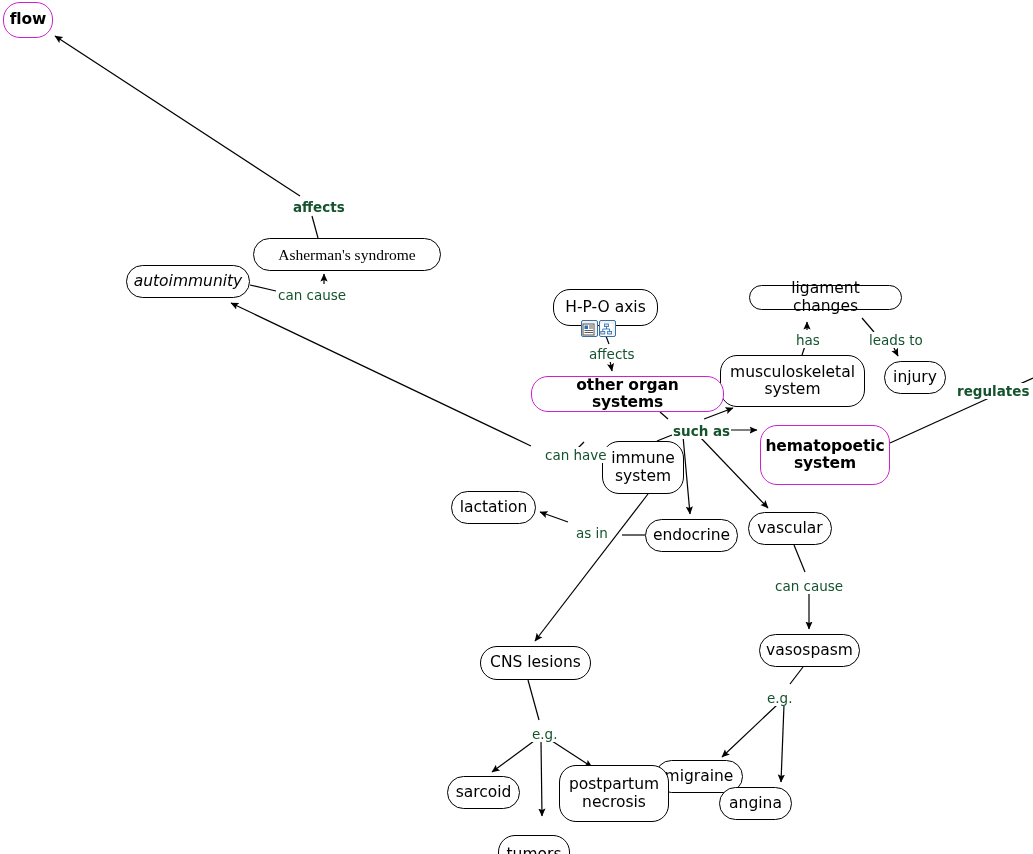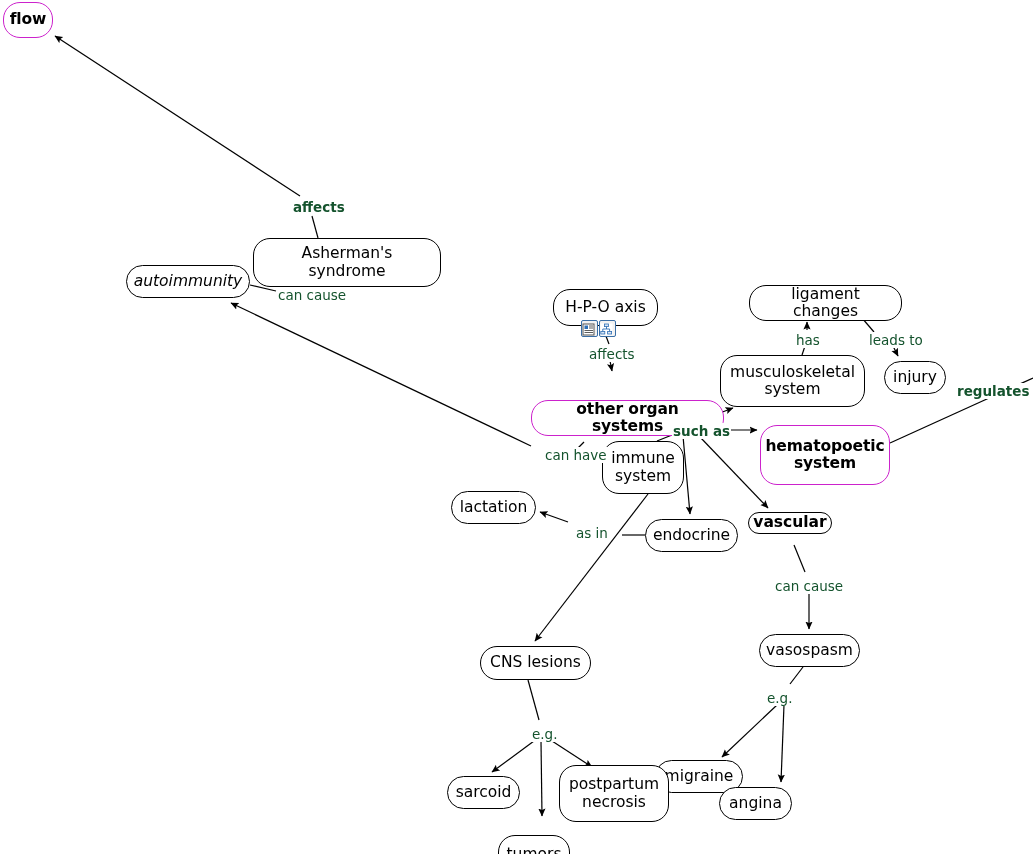--- a/index.html
+++ b/index.html
@@ -159,35 +159,35 @@
     <g>
       <path d="M528,680 L539,720" stroke="#000" stroke-width="1.2" fill="none"></path>
       <path d="M534,741 L492,772" stroke="#000" stroke-width="1.2" fill="none" marker-end="url(#ah)"></path>
       <path d="M541,741 L542,816" stroke="#000" stroke-width="1.2" fill="none" marker-end="url(#ah)"></path>
       <path d="M552,741 L592,767" stroke="#000" stroke-width="1.2" fill="none" marker-end="url(#ah)"></path>
     </g>
   </svg>
 
   <div id="node-layer">
       <div class="node highlight" style="left: 3px; top: 2px; width: 50px; height: 36px;">flow</div>
-      <div class="node" style="left: 253px; top: 238px; width: 188px; height: 49px;">Asherman's syndrome</div>
+      <div class="node" style="left: 253px; top: 238px; width: 188px; height: 33px; font-family: Liberation Serif, serif;">Asherman's syndrome</div>
       <div class="node" style="left: 126px; top: 265px; width: 124px; height: 33px; font-style: italic;">autoimmunity</div>
       <div class="node" style="left: 545px; top: 289px; width: 105px; height: 37px; margin-left: 8px;">H-P-O axis</div>
-      <div class="node" style="left: 749px; top: 285px; width: 153px; height: 36px;">ligament changes</div>
+      <div class="node" style="left: 749px; top: 285px; width: 153px; height: 25px;">ligament changes</div>
       <div class="node" style="left: 720px; top: 355px; width: 145px; height: 52px;">musculoskeletal
 system</div>
       <div class="node" style="left: 884px; top: 361px; width: 62px; height: 33px;">injury</div>
-      <div class="node highlight" style="left: 531px; top: 400px; width: 193px; height: 36px;">other organ systems</div>
+      <div class="node highlight" style="left: 531px; top: 376px; width: 193px; height: 36px;">other organ systems</div>
       <div class="node highlight" style="left: 760px; top: 425px; width: 130px; height: 60px;">hematopoetic
 system</div>
       <div class="node" style="left: 602px; top: 441px; width: 82px; height: 53px;">immune
 system</div>
       <div class="node" style="left: 451px; top: 491px; width: 85px; height: 33px;">lactation</div>
       <div class="node" style="left: 645px; top: 519px; width: 93px; height: 33px;">endocrine</div>
-      <div class="node" style="left: 748px; top: 512px; width: 84px; height: 22px; font-weight: bold;">vascular</div>
+      <div class="node" style="left: 748px; top: 512px; width: 84px; height: 33px;">vascular</div>
       <div class="node" style="left: 759px; top: 634px; width: 101px; height: 33px;">vasospasm</div>
       <div class="node" style="left: 480px; top: 646px; width: 111px; height: 34px;">CNS lesions</div>
       <div class="node" style="left: 655px; top: 760px; width: 88px; height: 33px; text-align: right;">migraine</div>
       <div class="node" style="left: 447px; top: 776px; width: 73px; height: 33px;">sarcoid</div>
       <div class="node" style="left: 559px; top: 765px; width: 110px; height: 57px;">postpartum
 necrosis</div>
       <div class="node" style="left: 719px; top: 787px; width: 73px; height: 33px; text-align: center;">angina</div>
       <div class="node" style="left: 498px; top: 820px; width: 72px; height: 39px; margin-top: 15px;">tumors</div>
     </div>
 

